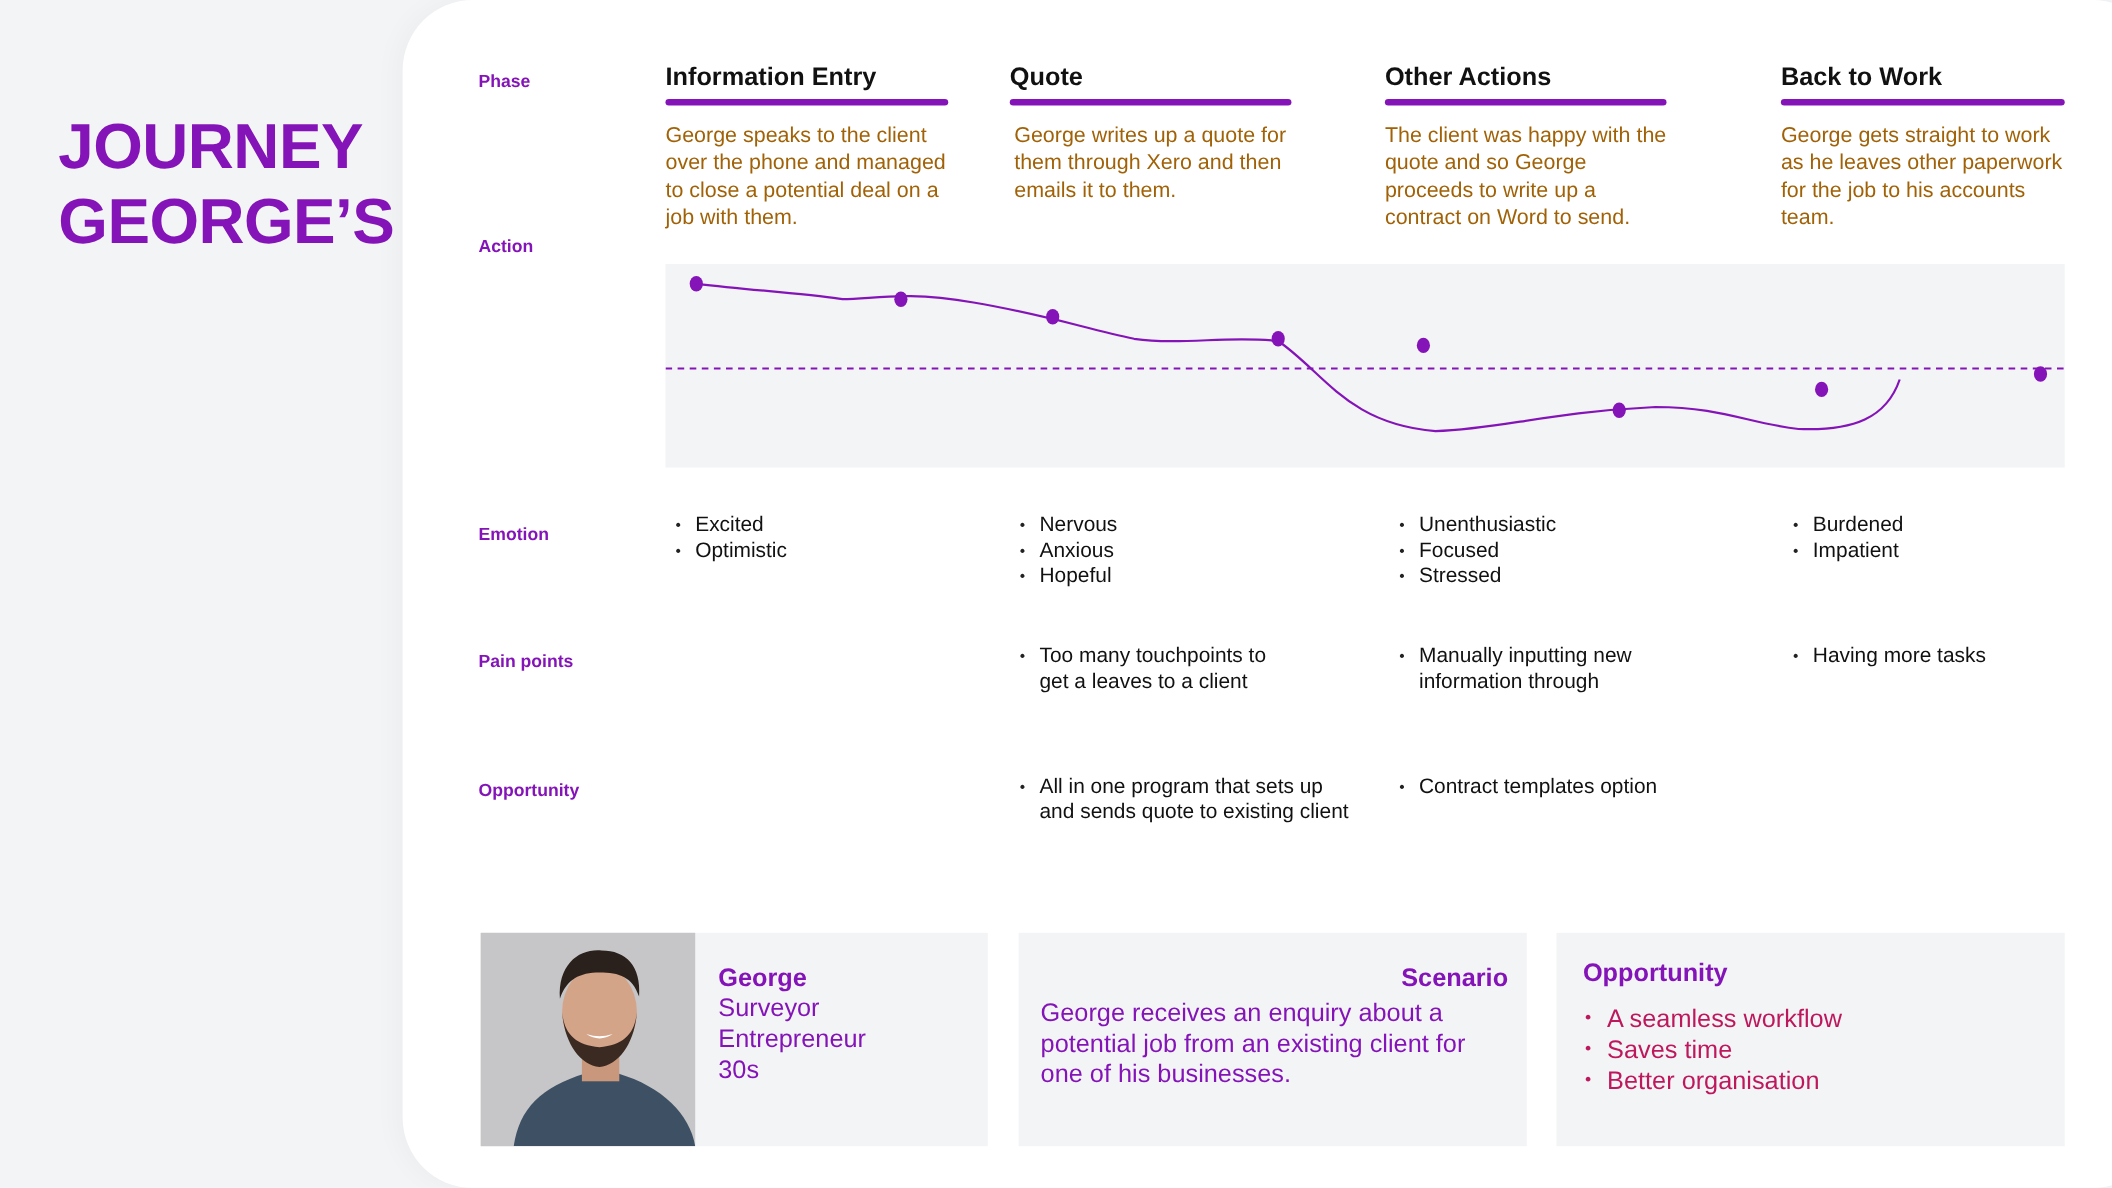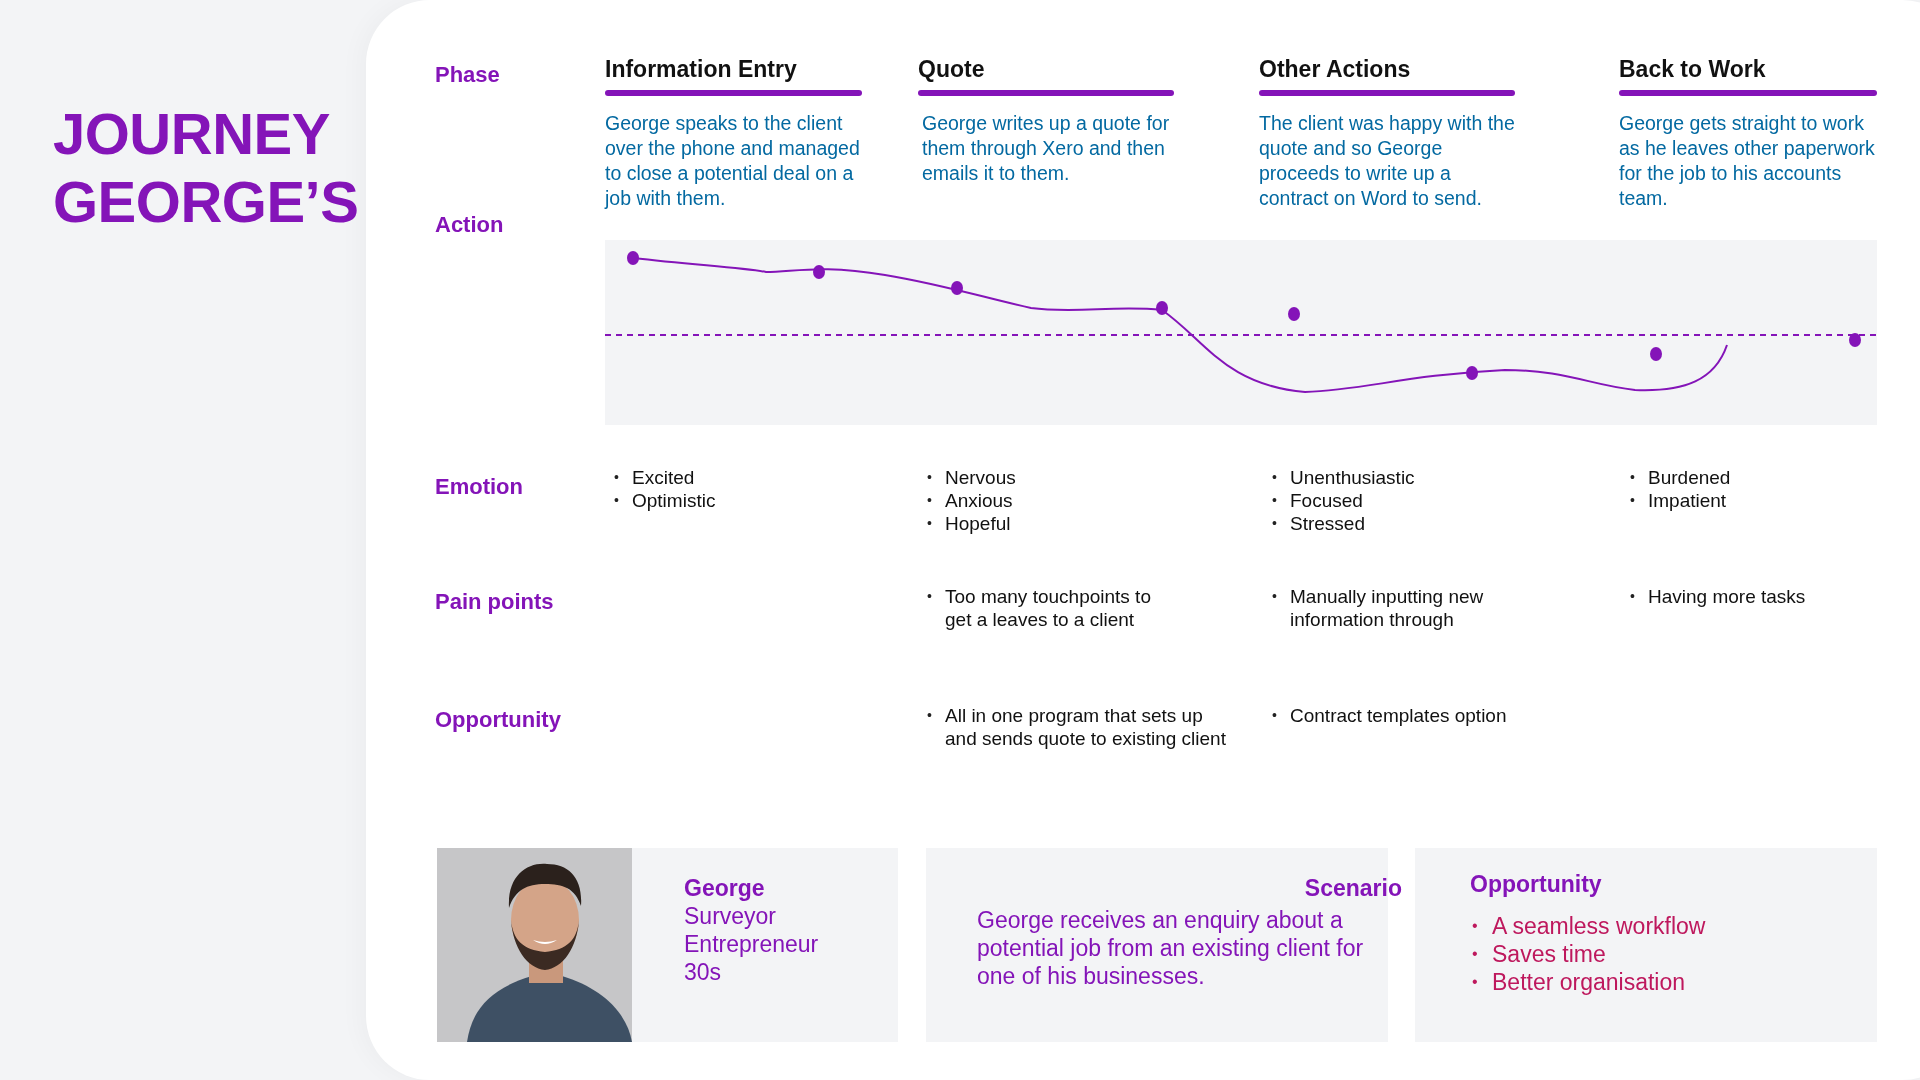--- a/index.html
+++ b/index.html
@@ -16,35 +16,35 @@
     color: #8414b8; letter-spacing: -0.5px;
   }
   .title span { display: block; }
   .sheet {
     position: absolute; left: 366px; top: 0; width: 1600px; height: 1080px;
     background: #ffffff; border-radius: 64px;
     box-shadow: -6px 0 24px rgba(0,0,0,0.03);
   }
   .row-label {
     position: absolute; left: 435px;
-    font-size: 22px; font-weight: 700; color: #8414b8;
+    font-size: 16px; font-weight: 700; color: #8414b8;
     transform: translateY(-50%);
   }
   .phase {
     position: absolute; top: 54px;
   }
   .phase-title {
     font-size: 23px; font-weight: 700; color: #111; line-height: 30px;
     height: 34px;
   }
   .phase-bar {
     height: 6px; border-radius: 3px; background: #8414b8; margin-top: 2px;
   }
   .phase-desc {
-    margin-top: 15px; font-size: 19.5px; line-height: 25px; color: #0369a1;
+    margin-top: 15px; font-size: 19.5px; line-height: 25px; color: #a16207;
   }
   .chart {
     position: absolute; left: 605px; top: 240px; width: 1272px; height: 185px;
     background: #f3f4f6;
   }
   .chart svg { position: absolute; left: 0; top: 0; }
   .blist {
     position: absolute; list-style: none;
     font-size: 19px; line-height: 23px; color: #111;
   }
@@ -53,21 +53,21 @@
     content: "\2022"; position: absolute; left: 0; top: 0;
     font-size: 14px; color: #222;
   }
   .card {
     position: absolute; top: 848px; height: 194px; background: #f3f4f6;
   }
   .card-photo {
     position: absolute; left: 0; top: 0; width: 195px; height: 194px;
     background: #c4c4c6; overflow: hidden;
   }
-  .card-text { color: #8414b8; font-size: 23px; line-height: 28px; margin-left: 31px; }
+  .card-text { color: #8414b8; font-size: 23px; line-height: 28px; }
   .card-text .head { font-weight: 700; }
   .exp-list { list-style: none; margin-top: 14px; }
   .exp-list li { position: relative; padding-left: 22px; font-size: 23px; line-height: 28px; color: #be185d; }
   .exp-list li::before {
     content: "\2022"; position: absolute; left: 2px; top: 0; font-size: 16px;
   }
 </style>
 </head>
 <body>
 

